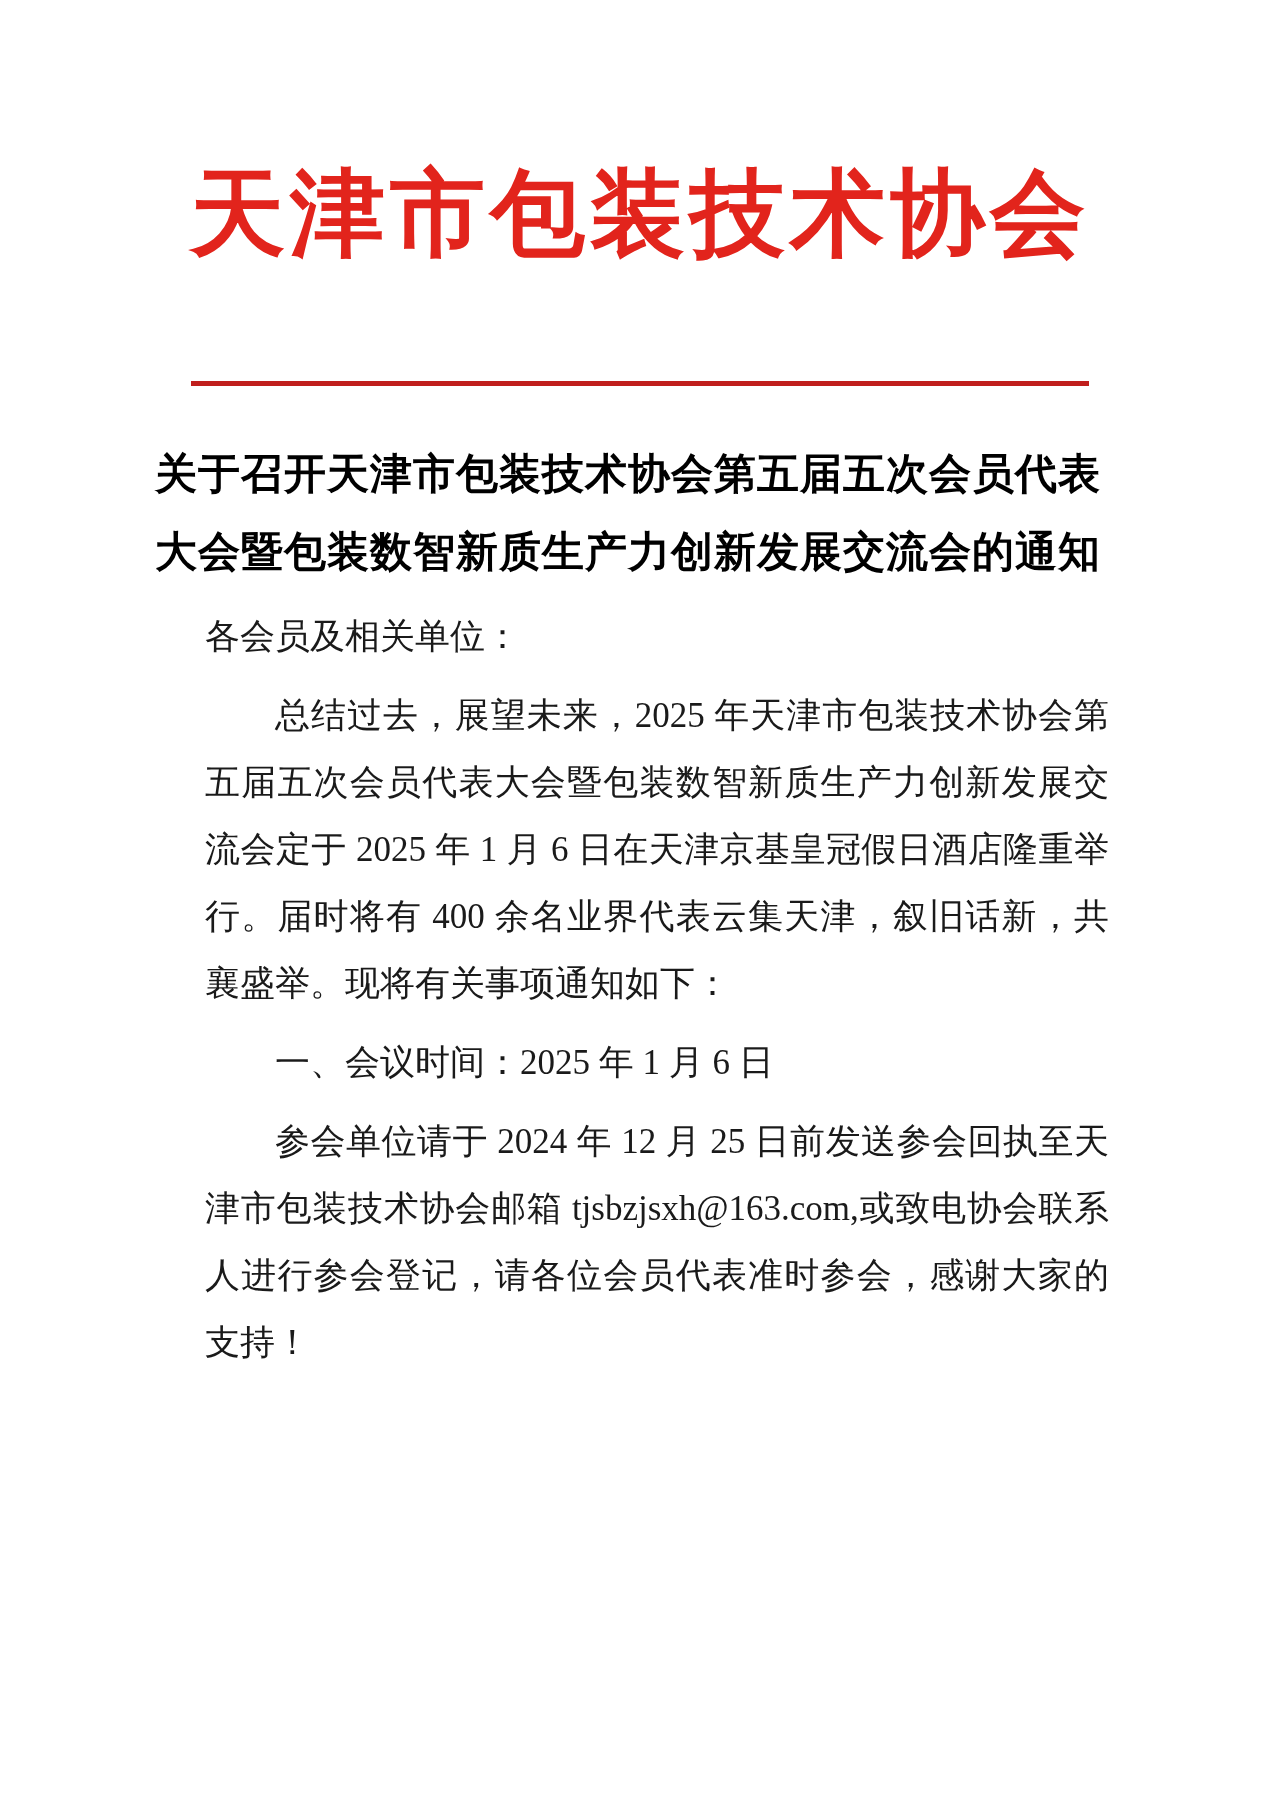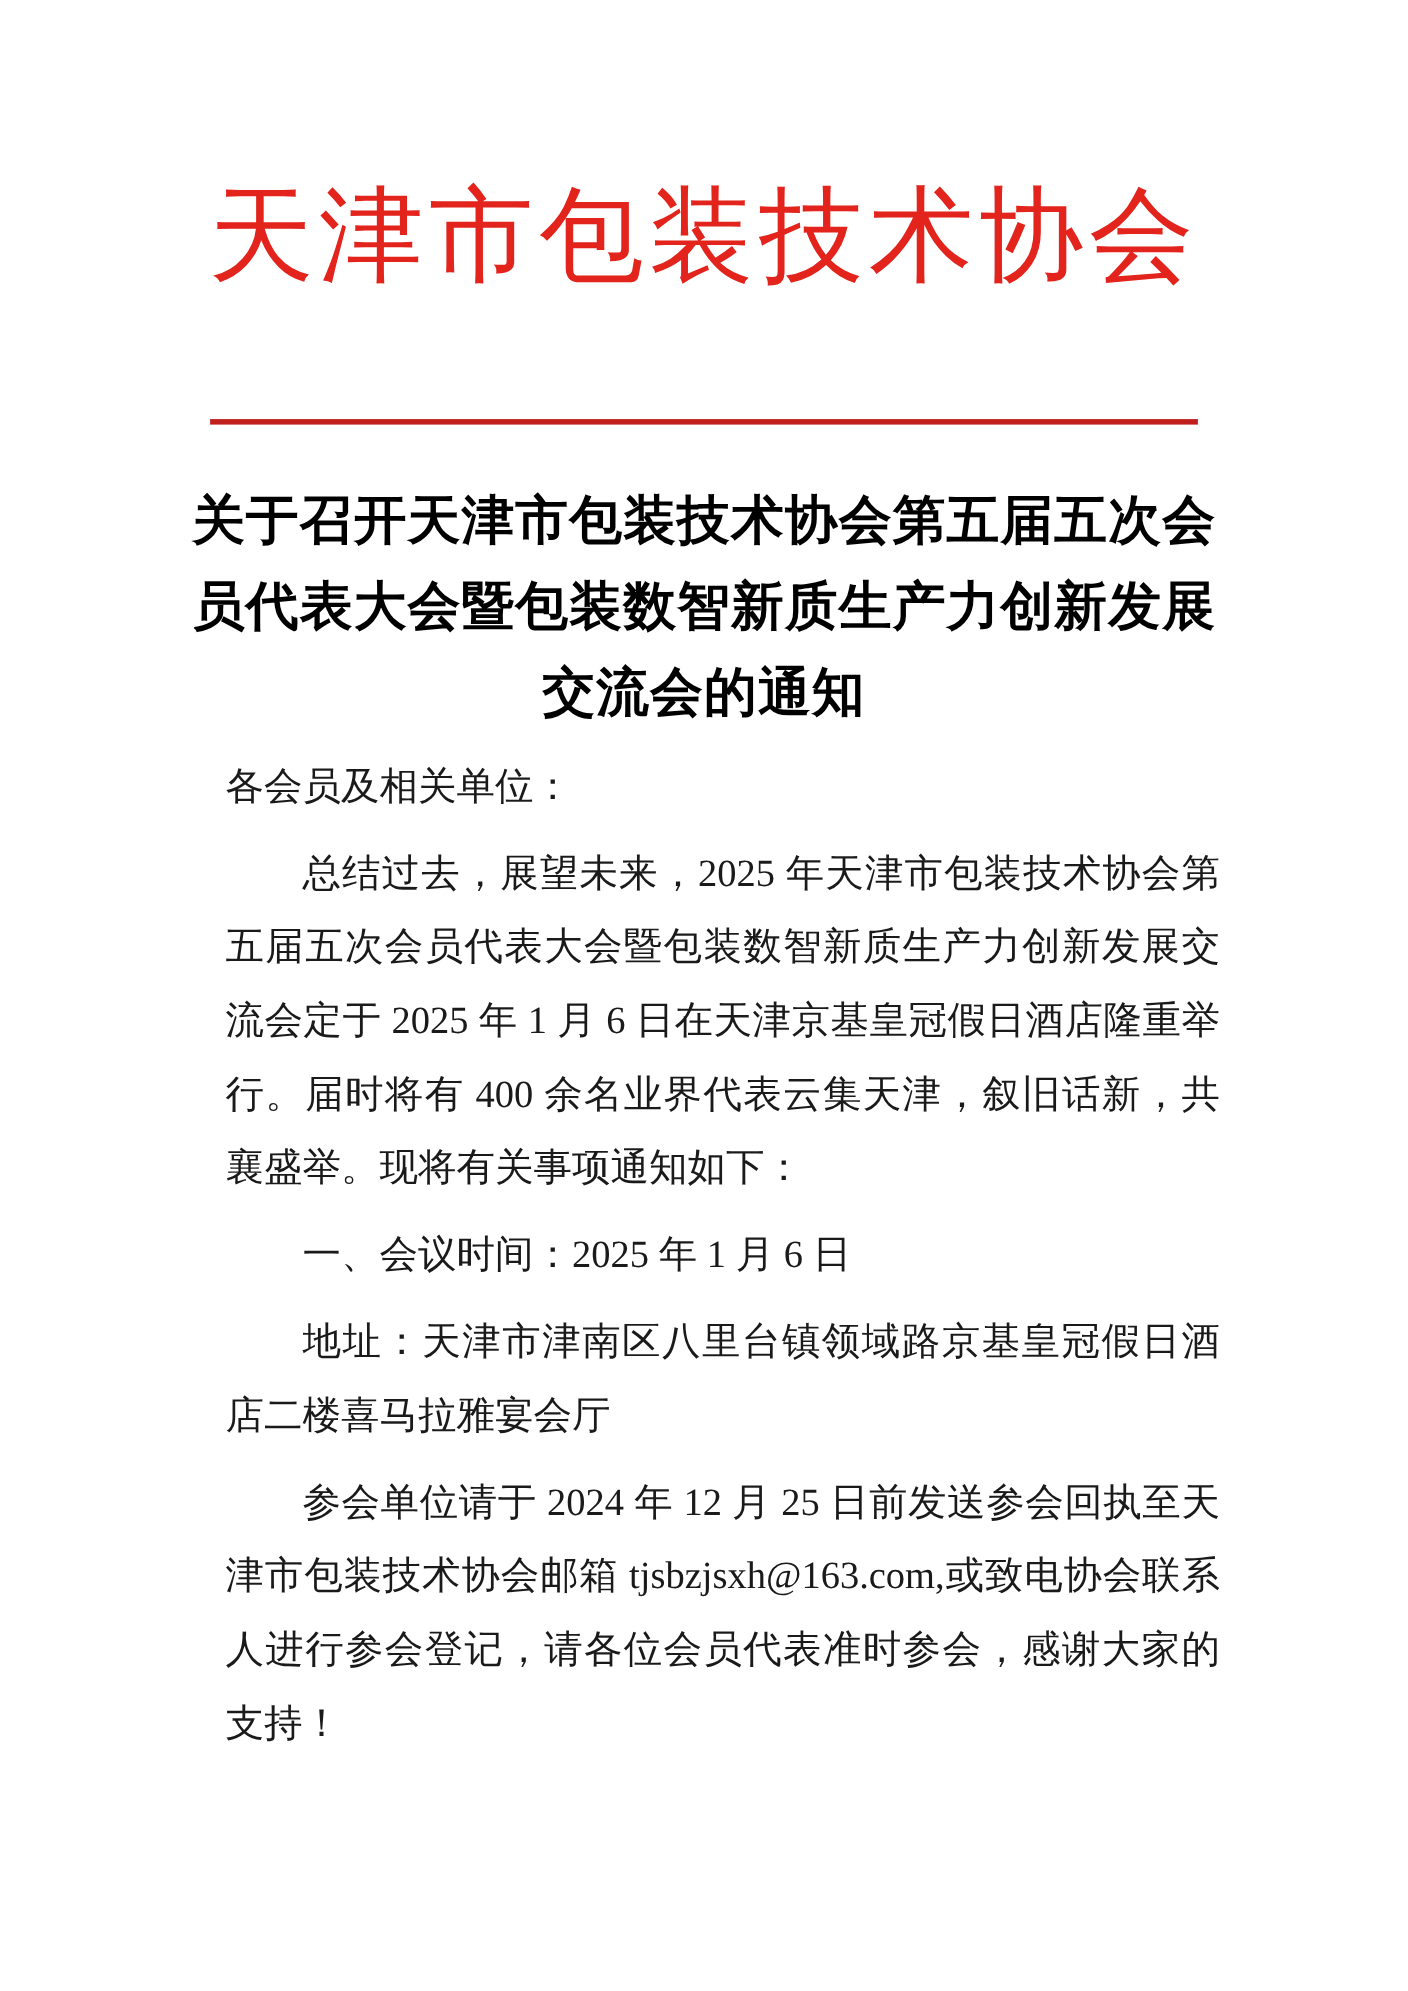--- a/index.html
+++ b/index.html
@@ -21,38 +21,38 @@
     overflow:hidden;
     font-family:"Liberation Serif","DejaVu Serif",serif;
     color:var(--body-ink);
   }
   .org-header{
     padding-top:158px;
     margin:0;
     text-align:center;
     font-size:95px;
     line-height:112px;
-    font-weight:normal;
+    font-weight:bold;
     color:var(--header-red);
     letter-spacing:5px;
     white-space:nowrap;
   }
   .divider{
     width:898px;
     height:5px;
     margin:111px auto 0 auto;
     background:var(--divider-red);
   }
   .notice-title{
     width:970px;
     margin:49px auto 0 auto;
-    font-size:48px;
+    font-size:42px;
     line-height:78px;
     font-weight:bold;
-    text-align:center;
+    text-align:left;
     color:#000000;
     letter-spacing:1px;
   }
   .notice-body{
     width:928px;
     margin:12px 0 0 193px;
     font-size:35px;
     line-height:67px;
     text-align:justify;
     color:var(--body-ink);
@@ -73,17 +73,16 @@
   <div class="org-header">天津市包装技术协会</div>
 
   <div class="divider"></div>
 
   <h1 class="notice-title">关于召开天津市包装技术协会第五届五次会员代表大会暨包装数智新质生产力创新发展交流会的通知</h1>
 
   <div class="notice-body">
       <p class="">各会员及相关单位：</p>
       <p class="indent">总结过去，展望未来，2025 年天津市包装技术协会第五届五次会员代表大会暨包装数智新质生产力创新发展交流会定于 2025 年 1 月 6 日在天津京基皇冠假日酒店隆重举行。届时将有 400 余名业界代表云集天津，叙旧话新，共襄盛举。现将有关事项通知如下：</p>
       <p class="indent">一、会议时间：2025 年 1 月 6 日</p>
-      <p class="indent">地址：天津市津南区八里台镇领域路京基皇冠假日酒店二楼喜马拉雅宴会厅</p>
       <p class="indent">参会单位请于 2024 年 12 月 25 日前发送参会回执至天津市包装技术协会邮箱 tjsbzjsxh@163.com,或致电协会联系人进行参会登记，请各位会员代表准时参会，感谢大家的支持！</p>
     </div>
 
 </div>
 
 </body></html>

